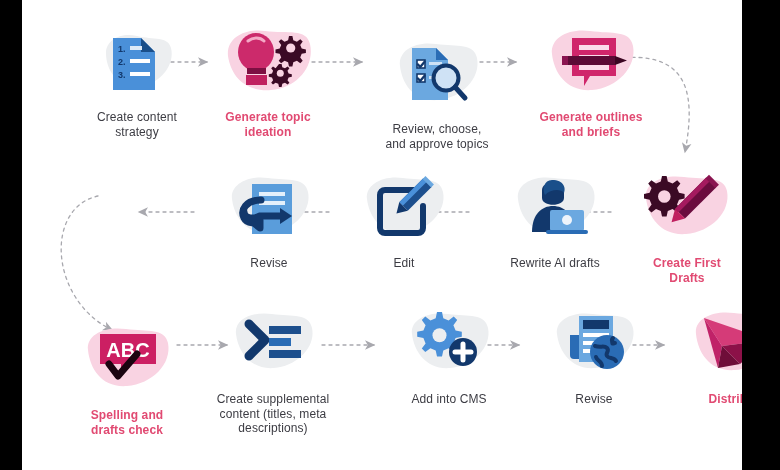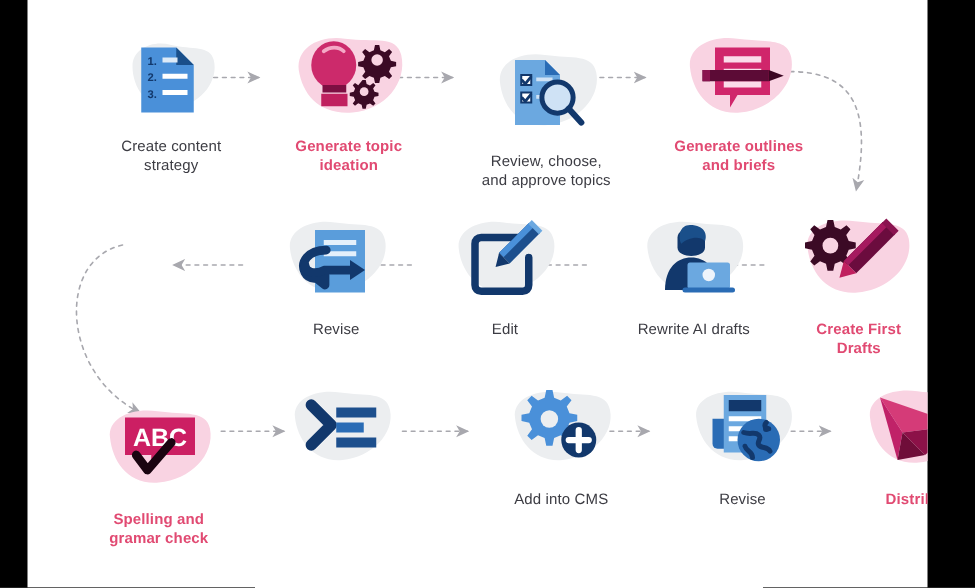--- a/index.html
+++ b/index.html
@@ -79,21 +79,21 @@
           <text x="56" y="58" font-family="Liberation Sans, sans-serif" font-size="9" font-weight="700" fill="#12386c">3.</text>
           <rect x="68" y="26" width="12" height="4" fill="#ddeaf7"></rect>
           <rect x="68" y="39" width="20" height="4" fill="#ffffff"></rect>
           <rect x="68" y="52" width="20" height="4" fill="#ffffff"></rect>
         </svg>
       </div>
       <div class="label">Create content
 strategy</div>
     </div>
 
-    <div class="node" style="left:182px; top:20px;">
+    <div class="node" style="left:171px; top:20px;">
       <div class="art">
         <svg width="150" height="86" viewBox="0 0 150 86">
           <path d="M35 36 C33 18, 52 8, 72 11 C96 14, 113 8, 117 24 C122 46, 104 68, 78 70 C52 72, 38 56, 35 36 Z" fill="#f9d3e2"></path>
           <ellipse cx="63" cy="32" rx="18" ry="19" fill="#cc2a6b"></ellipse>
           <path d="M55 21 c5 -4 12 -4 16 0" stroke="#f4a9c6" stroke-width="3" fill="none" stroke-linecap="round"></path>
           <rect x="54" y="48" width="19" height="6" fill="#7d0f42"></rect>
           <rect x="53" y="55" width="21" height="10" fill="#c0205f"></rect>
           <g fill="#3b0a25">
             <path d="M96 16 l3.4 0 .9 4.2 3.6 1.5 3.4 -2.5 2.4 2.4 -2.5 3.4 1.5 3.6 4.2 .9 0 3.4 -4.2 .9 -1.5 3.6 2.5 3.4 -2.4 2.4 -3.4 -2.5 -3.6 1.5 -.9 4.2 -3.4 0 -.9 -4.2 -3.6 -1.5 -3.4 2.5 -2.4 -2.4 2.5 -3.4 -1.5 -3.6 -4.2 -.9 0 -3.4 4.2 -.9 1.5 -3.6 -2.5 -3.4 2.4 -2.4 3.4 2.5 3.6 -1.5 Z"></path>
             <circle cx="97.7" cy="28" r="4.6" fill="#f9d3e2"></circle>
@@ -217,33 +217,36 @@
     <div class="node" style="left:30px; top:318px;">
       <div class="art">
         <svg width="150" height="86" viewBox="0 0 150 86">
           <path d="M36 32 C34 16, 54 8, 74 11 C96 14, 113 10, 116 25 C120 46, 100 66, 75 68 C50 70, 38 51, 36 32 Z" fill="#f9d3e2"></path>
           <path d="M48 16 h56 v30 h-26 l-9 11 v-11 h-21 Z" fill="#cc1f63"></path>
           <text x="76" y="39" text-anchor="middle" font-family="Liberation Sans, sans-serif" font-size="20" font-weight="700" fill="#ffffff">ABC</text>
           <path d="M57 46 l9 12 l19 -22" fill="none" stroke="#1a0410" stroke-width="7" stroke-linecap="round" stroke-linejoin="round"></path>
         </svg>
       </div>
       <div class="label accent">Spelling and
-gramar check</div>
+drafts check</div>
     </div>
 
     <div class="node" style="left:176px; top:302px;">
       <div class="art">
         <svg width="150" height="86" viewBox="0 0 150 86">
           <path d="M38 32 C36 17, 55 9, 74 12 C95 15, 111 11, 114 26 C118 45, 99 64, 76 66 C53 68, 40 50, 38 32 Z" fill="#eceef0"></path>
           <path d="M51 22 l16 16 l-16 16" fill="none" stroke="#12386c" stroke-width="9" stroke-linecap="round" stroke-linejoin="round"></path>
           <rect x="71" y="24" width="32" height="8" fill="#1d4f8d"></rect>
           <rect x="71" y="36" width="22" height="8" fill="#2a6cb5"></rect>
           <rect x="71" y="48" width="32" height="8" fill="#1d4f8d"></rect>
         </svg>
       </div>
+      <div class="label">Create supplemental
+content (titles, meta
+descriptions)</div>
     </div>
 
     <div class="node" style="left:352px; top:302px;">
       <div class="art">
         <svg width="150" height="86" viewBox="0 0 150 86">
           <path d="M38 32 C36 17, 55 9, 74 12 C95 15, 111 11, 114 26 C118 45, 99 64, 76 66 C53 68, 40 50, 38 32 Z" fill="#eceef0"></path>
           <g fill="#4a90d9">
             <path d="M63 10 l5 0 1.3 6.2 5.3 2.2 5.1 -3.8 3.5 3.5 -3.8 5.1 2.2 5.3 6.2 1.3 0 5 -6.2 1.3 -2.2 5.3 3.8 5.1 -3.5 3.5 -5.1 -3.8 -5.3 2.2 -1.3 6.2 -5 0 -1.3 -6.2 -5.3 -2.2 -5.1 3.8 -3.5 -3.5 3.8 -5.1 -2.2 -5.3 -6.2 -1.3 0 -5 6.2 -1.3 2.2 -5.3 -3.8 -5.1 3.5 -3.5 5.1 3.8 5.3 -2.2 Z"></path>
           </g>
           <circle cx="65.5" cy="33.2" r="7" fill="#eceef0"></circle>

